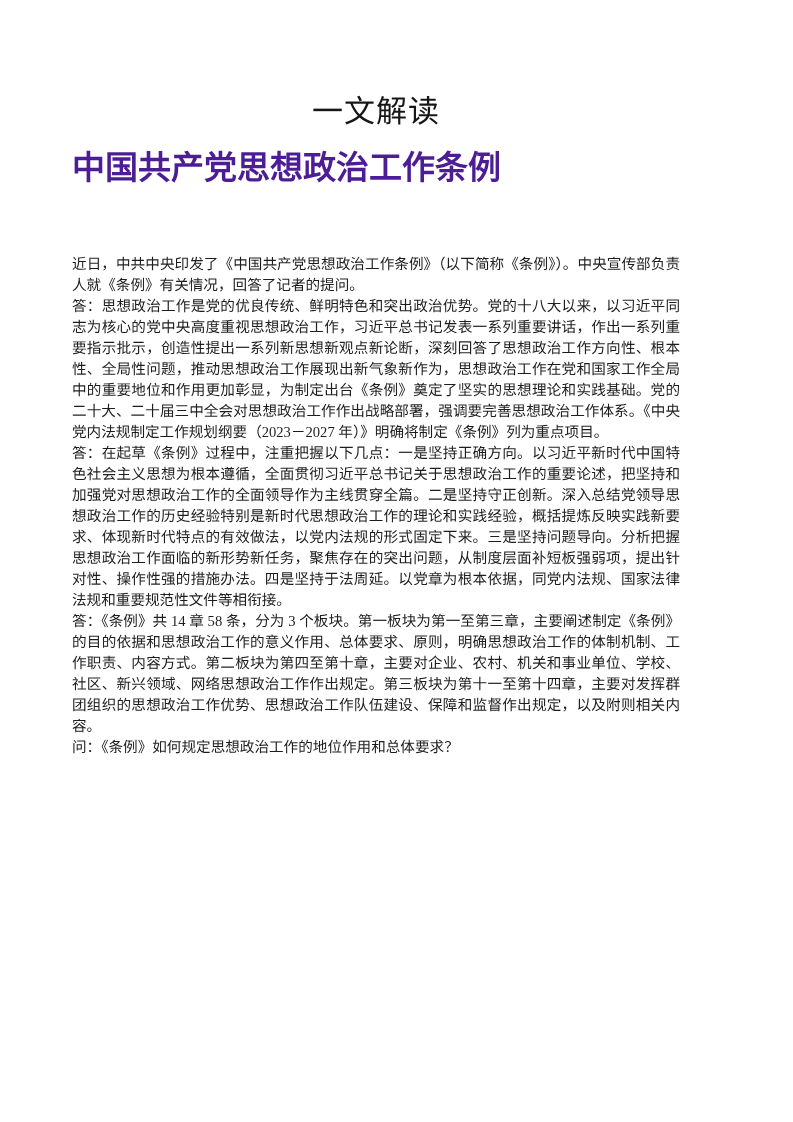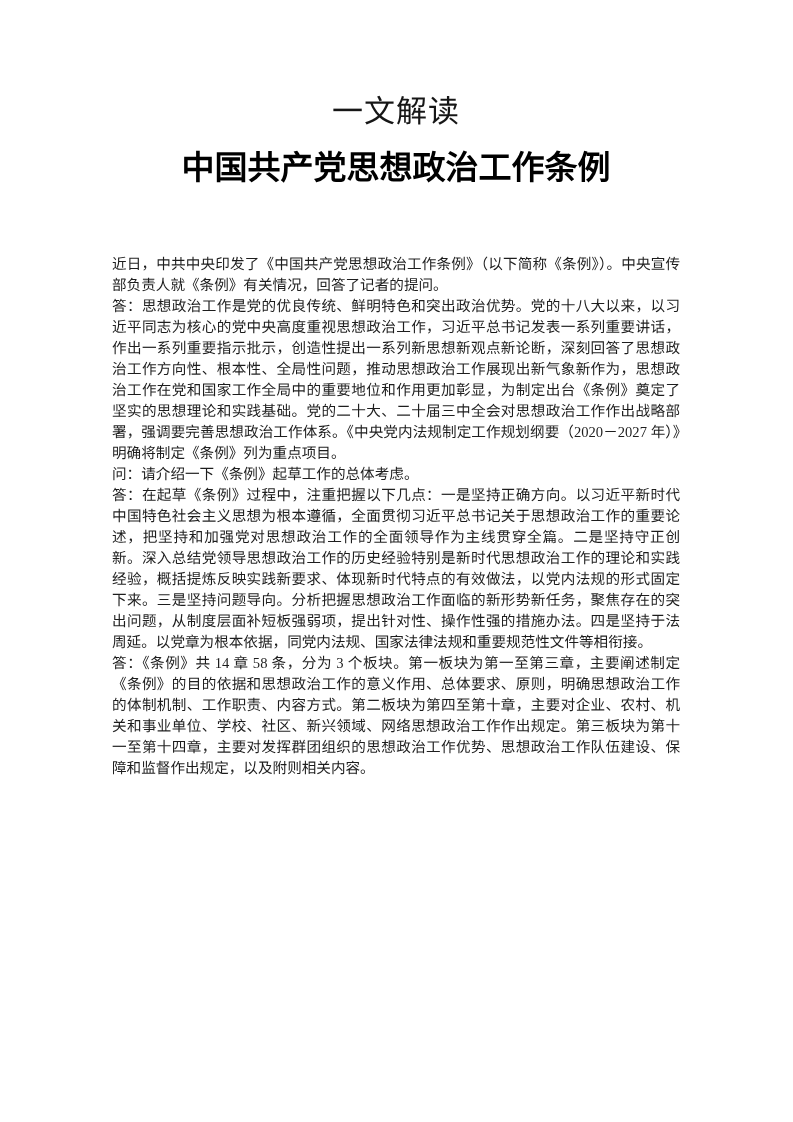--- a/index.html
+++ b/index.html
@@ -6,41 +6,40 @@
     margin: 0;
     padding: 0;
     background: #ffffff;
   }
   .page {
     position: relative;
     width: 793px;
     height: 1122px;
     background: #ffffff;
     box-sizing: border-box;
-    padding: 93px 113px 0 112px;
+    padding: 93px 113px 0 72px;
     overflow: hidden;
     font-family: "Liberation Serif", "DejaVu Serif", serif;
     color: #1d1d1d;
   }
   .doc-subtitle {
     margin: 0;
     text-align: center;
     font-size: 31px;
     font-weight: 400;
     line-height: 38px;
     letter-spacing: 1px;
     color: #161616;
   }
   .doc-title {
     margin: 17px 0 0 0;
-    text-align: center;
     font-size: 33px;
     font-weight: 700;
     line-height: 41px;
-    color: #000000;
+    color: #4c1d95;
   }
   .doc-body {
     margin-top: 65px;
     font-family: Liberation Serif, serif;
   }
   .doc-body p {
     margin: 0;
     font-size: 14.6px;
     line-height: 21px;
     text-align: justify;
@@ -51,18 +50,18 @@
 </style>
 </head>
 <body>
 
 <div class="page">
   <h2 class="doc-subtitle">一文解读</h2>
   <h1 class="doc-title">中国共产党思想政治工作条例</h1>
 
   <div class="doc-body">
     <p>近日，中共中央印发了《中国共产党思想政治工作条例》（以下简称《条例》）。中央宣传部负责人就《条例》有关情况，回答了记者的提问。</p>
-    <p>答：思想政治工作是党的优良传统、鲜明特色和突出政治优势。党的十八大以来，以习近平同志为核心的党中央高度重视思想政治工作，习近平总书记发表一系列重要讲话，作出一系列重要指示批示，创造性提出一系列新思想新观点新论断，深刻回答了思想政治工作方向性、根本性、全局性问题，推动思想政治工作展现出新气象新作为，思想政治工作在党和国家工作全局中的重要地位和作用更加彰显，为制定出台《条例》奠定了坚实的思想理论和实践基础。党的二十大、二十届三中全会对思想政治工作作出战略部署，强调要完善思想政治工作体系。《中央党内法规制定工作规划纲要（2020－2027 年）》明确将制定《条例》列为重点项目。</p>
-    <p>问：请介绍一下《条例》起草工作的总体考虑。</p>
+    <p>答：思想政治工作是党的优良传统、鲜明特色和突出政治优势。党的十八大以来，以习近平同志为核心的党中央高度重视思想政治工作，习近平总书记发表一系列重要讲话，作出一系列重要指示批示，创造性提出一系列新思想新观点新论断，深刻回答了思想政治工作方向性、根本性、全局性问题，推动思想政治工作展现出新气象新作为，思想政治工作在党和国家工作全局中的重要地位和作用更加彰显，为制定出台《条例》奠定了坚实的思想理论和实践基础。党的二十大、二十届三中全会对思想政治工作作出战略部署，强调要完善思想政治工作体系。《中央党内法规制定工作规划纲要（2023－2027 年）》明确将制定《条例》列为重点项目。</p>
     <p>答：在起草《条例》过程中，注重把握以下几点：一是坚持正确方向。以习近平新时代中国特色社会主义思想为根本遵循，全面贯彻习近平总书记关于思想政治工作的重要论述，把坚持和加强党对思想政治工作的全面领导作为主线贯穿全篇。二是坚持守正创新。深入总结党领导思想政治工作的历史经验特别是新时代思想政治工作的理论和实践经验，概括提炼反映实践新要求、体现新时代特点的有效做法，以党内法规的形式固定下来。三是坚持问题导向。分析把握思想政治工作面临的新形势新任务，聚焦存在的突出问题，从制度层面补短板强弱项，提出针对性、操作性强的措施办法。四是坚持于法周延。以党章为根本依据，同党内法规、国家法律法规和重要规范性文件等相衔接。</p>
     <p>答：《条例》共 14 章 58 条，分为 3 个板块。第一板块为第一至第三章，主要阐述制定《条例》的目的依据和思想政治工作的意义作用、总体要求、原则，明确思想政治工作的体制机制、工作职责、内容方式。第二板块为第四至第十章，主要对企业、农村、机关和事业单位、学校、社区、新兴领域、网络思想政治工作作出规定。第三板块为第十一至第十四章，主要对发挥群团组织的思想政治工作优势、思想政治工作队伍建设、保障和监督作出规定，以及附则相关内容。</p>
+    <p>问：《条例》如何规定思想政治工作的地位作用和总体要求？</p>
   </div>
 </div>
 
 </body></html>

